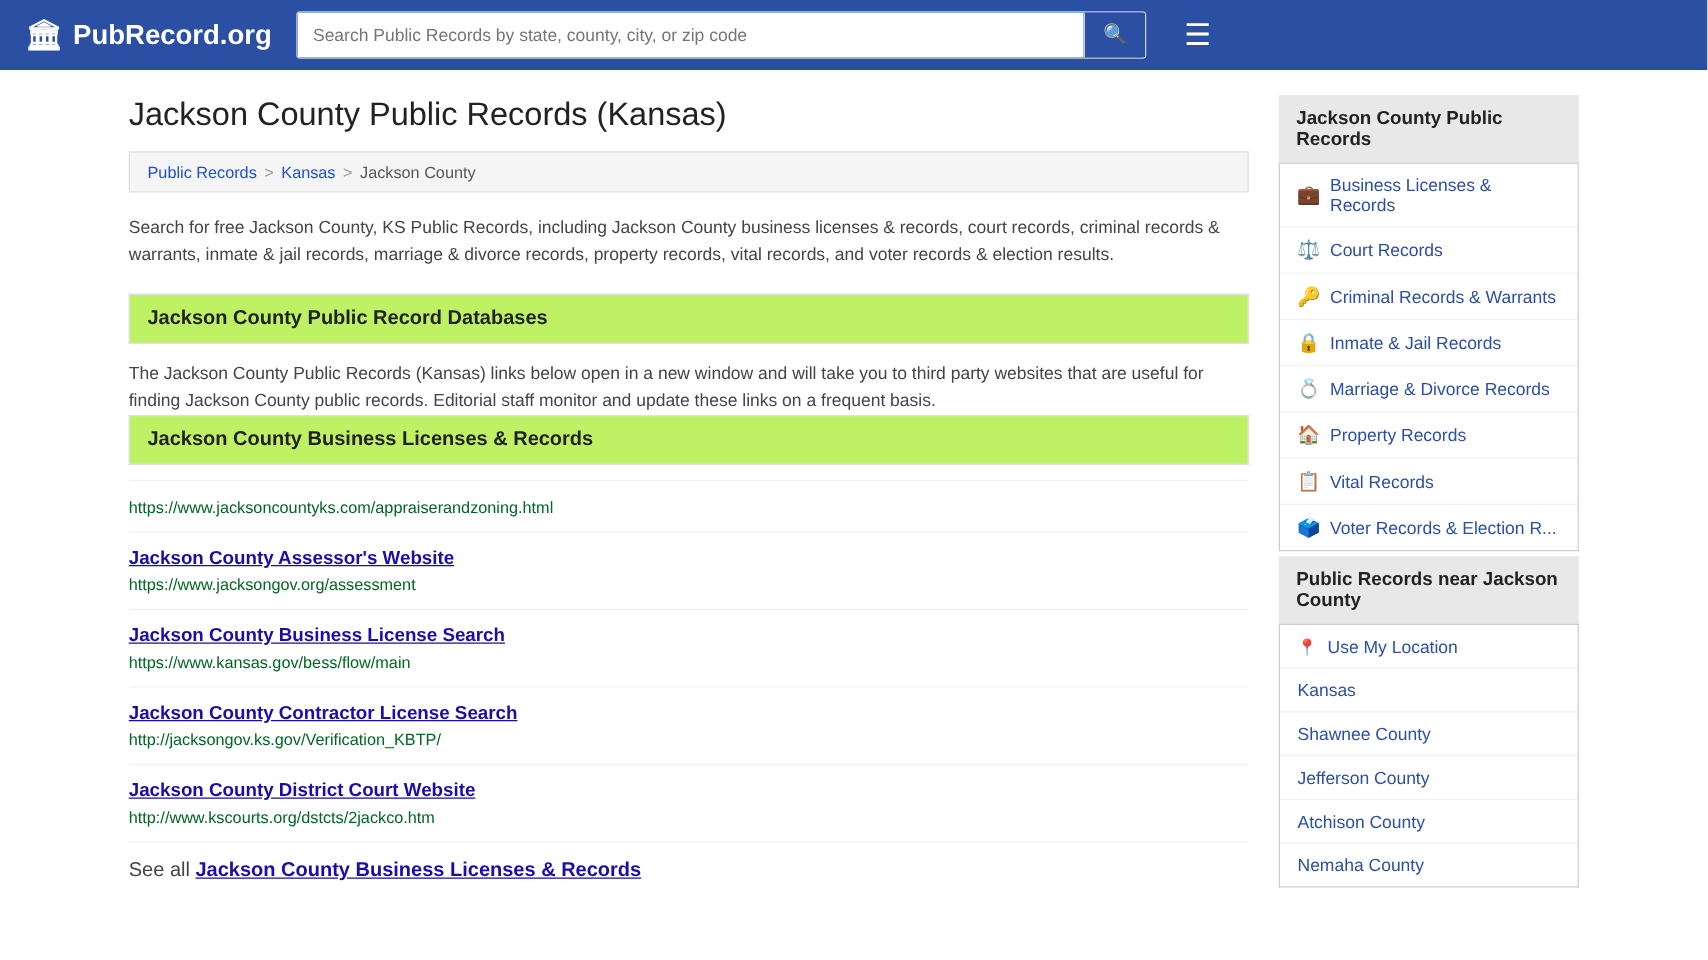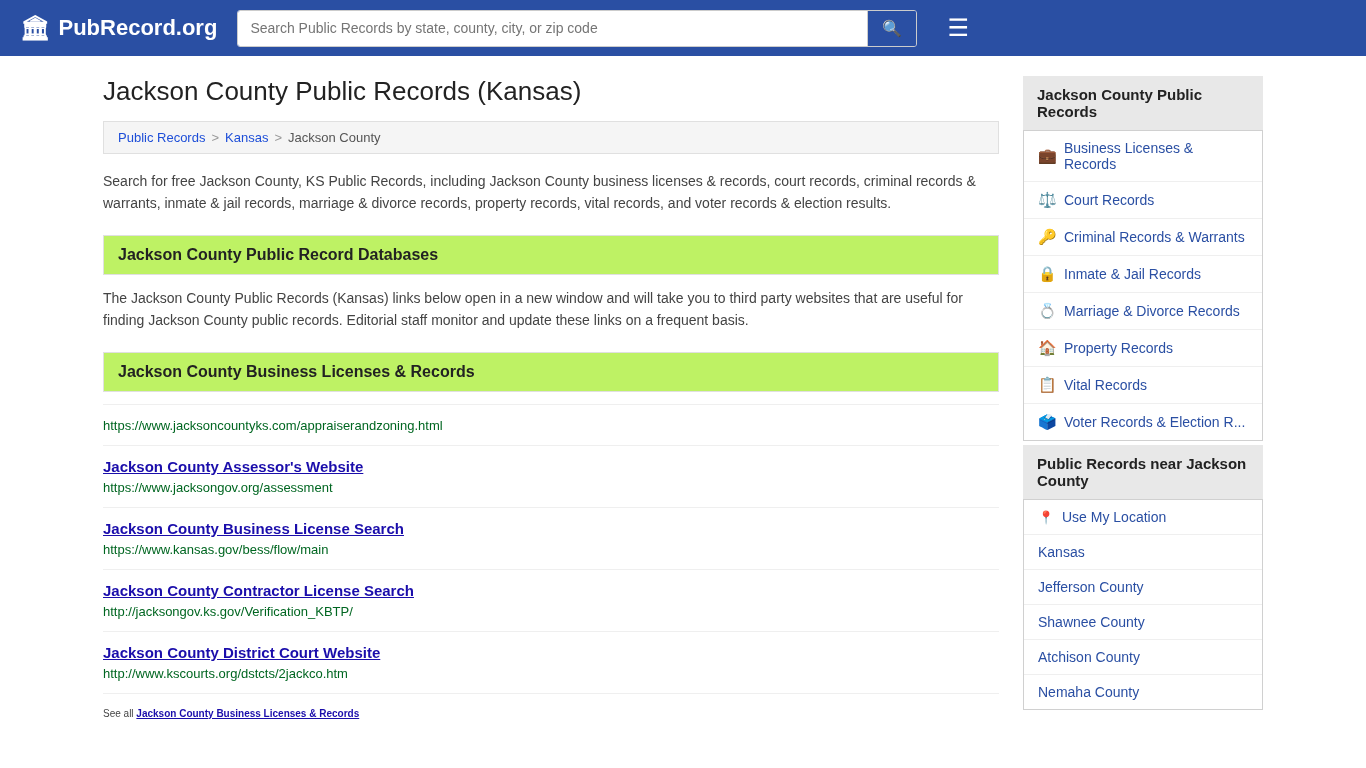--- a/index.html
+++ b/index.html
@@ -121,21 +121,20 @@
       font-weight: bold;
       color: #222;
       margin-bottom: 12px;
     }
 
     
     .section-text {
       font-size: 14px;
       color: #444;
       line-height: 1.6;
-      margin-bottom: 20px;
     }
 
     
     .record-entry {
       border-bottom: 1px solid #efefef;
       padding: 12px 0;
     }
     .record-entry:first-of-type { border-top: 1px solid #efefef; }
     .record-link-title {
       font-size: 15px;
@@ -148,21 +147,21 @@
     }
     .record-link-url {
       font-size: 13px;
       color: #006621;
       text-decoration: none;
       cursor: pointer;
     }
 
     
     .see-all {
-      font-size: 10px;
+      font-size: 16px;
       color: #444;
       margin-top: 14px;
     }
     .see-all a {
       color: #1a0dab;
       text-decoration: underline;
       font-weight: bold;
       cursor: pointer;
     }
 
@@ -343,26 +342,26 @@
       <div class="sidebar-title">Public Records near Jackson County</div>
       <div class="nearby-section" id="sidebar-nearby-list">
           <div class="nearby-item use-location">
             <span class="ni-icon">📍</span>
             <span>Use My Location</span>
           </div>
           <div class="nearby-item link-item">
             <span>Kansas</span>
           </div>
           <div class="nearby-item link-item">
+            <span>Shawnee County</span>
+          </div>
+          <div class="nearby-item link-item">
             <span>Jefferson County</span>
           </div>
           <div class="nearby-item link-item">
-            <span>Shawnee County</span>
-          </div>
-          <div class="nearby-item link-item">
             <span>Atchison County</span>
           </div>
           <div class="nearby-item link-item">
             <span>Nemaha County</span>
           </div>
         </div>
     </div>
 
   </aside>
 

